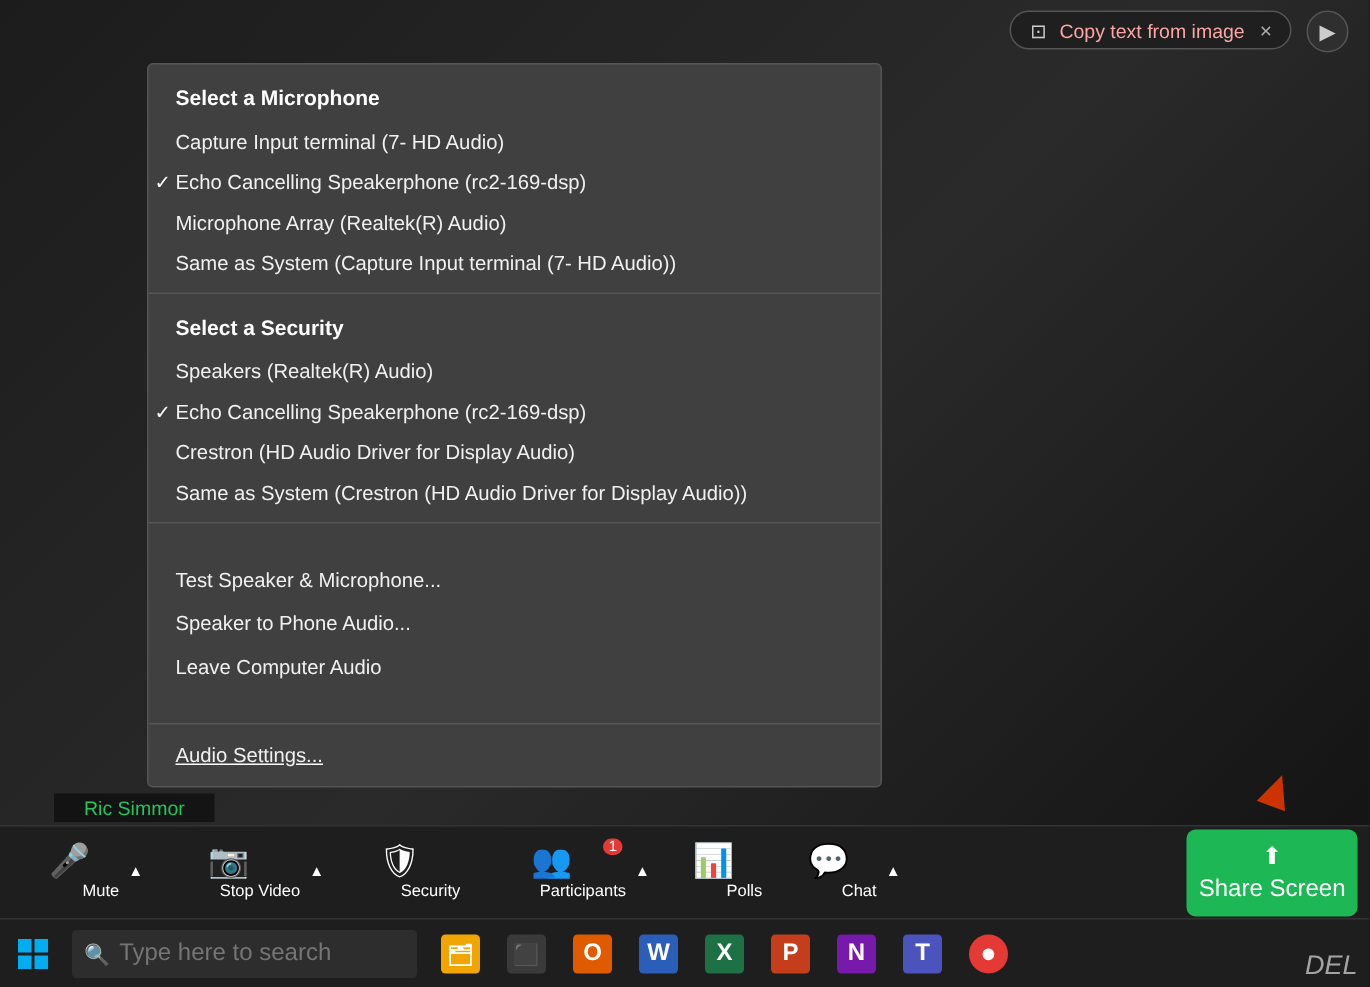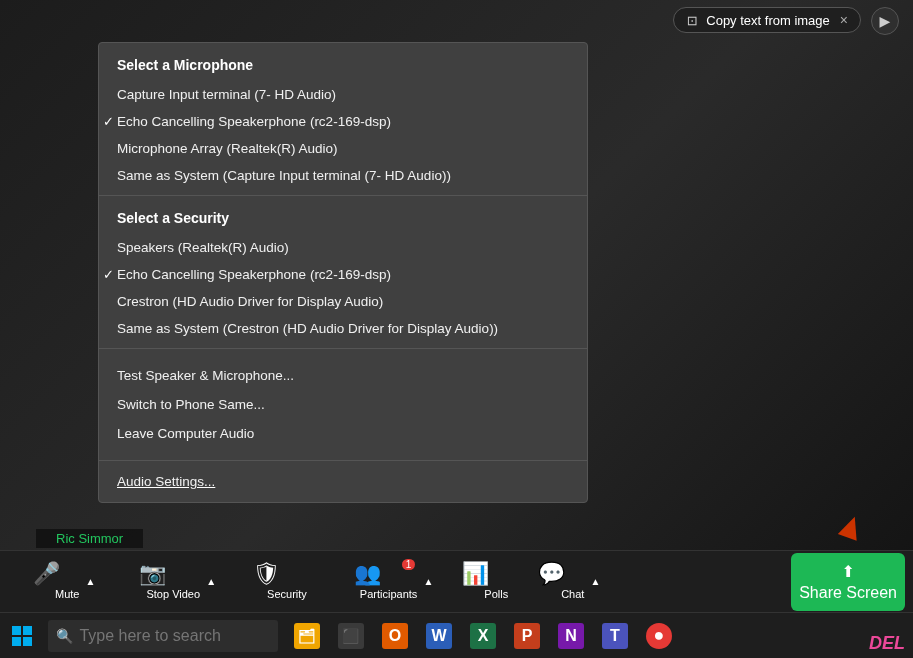--- a/index.html
+++ b/index.html
@@ -37,21 +37,21 @@
     .copy-text-pill .pill-icon {
       width: 16px;
       height: 16px;
       display: flex;
       align-items: center;
       justify-content: center;
       color: #ccc;
       font-size: 13px;
     }
     .copy-text-pill .pill-label {
-      color: #ffffff;
+      color: #fca5a5;
       font-size: 13px;
     }
     .copy-text-pill .pill-close {
       color: #aaa;
       font-size: 14px;
       margin-left: 4px;
       cursor: pointer;
     }
     .nav-arrow-btn {
       position: absolute;
@@ -107,21 +107,21 @@
     }
     .menu-item .checkmark {
       position: absolute;
       left: 4px;
       font-size: 13px;
       color: #fff;
     }
 
     .actions-section {
       border-top: 1px solid #555;
-      padding: 12px 0;
+      padding: 23px 0;
     }
     .action-item {
       padding: 7px 18px;
       font-size: 13.5px;
       color: #f0f0f0;
       cursor: pointer;
     }
 
     
     .participant-label {
@@ -345,21 +345,21 @@
       Crestron (HD Audio Driver for Display Audio)
     </div>
     <div class="menu-item">
       <span class="checkmark">&nbsp;</span>
       Same as System (Crestron (HD Audio Driver for Display Audio))
     </div>
   </div>
 
   <div class="actions-section">
     <div class="action-item">Test Speaker &amp; Microphone...</div>
-    <div class="action-item">Switch to Phone Same...</div>
+    <div class="action-item">Speaker to Phone Audio...</div>
     <div class="action-item">Leave Computer Audio</div>
   </div>
 
   <div style="border-top:1px solid #555; padding: 6px 0; text-decoration: underline;">
     <div class="action-item">Audio Settings...</div>
   </div>
 </div>
 
 <div class="participant-label">Ric Simmor</div>
 
@@ -447,14 +447,14 @@
       <div class="app-icon-box" style="background:#7719aa; font-size:16px;">N</div>
     </div>
     <div class="taskbar-app-btn">
       <div class="app-icon-box" style="background:#4b53bc; font-size:16px;">T</div>
     </div>
     <div class="taskbar-app-btn">
       <div class="app-icon-box" style="background:#e53935; border-radius:50%; font-size:18px;">●</div>
     </div>
   </div>
 
-  <div style="position:absolute;right:8px;bottom:4px;color:#ec4899;font-size:18px;font-weight:bold;font-style:italic;margin-left:39px;">DEL</div>
+  <div style="position:absolute;right:8px;bottom:4px;color:#a3a3a3;font-size:18px;font-weight:normal;font-style:italic;margin-left:39px;">DEL</div>
 </div>
 
 </body></html>

